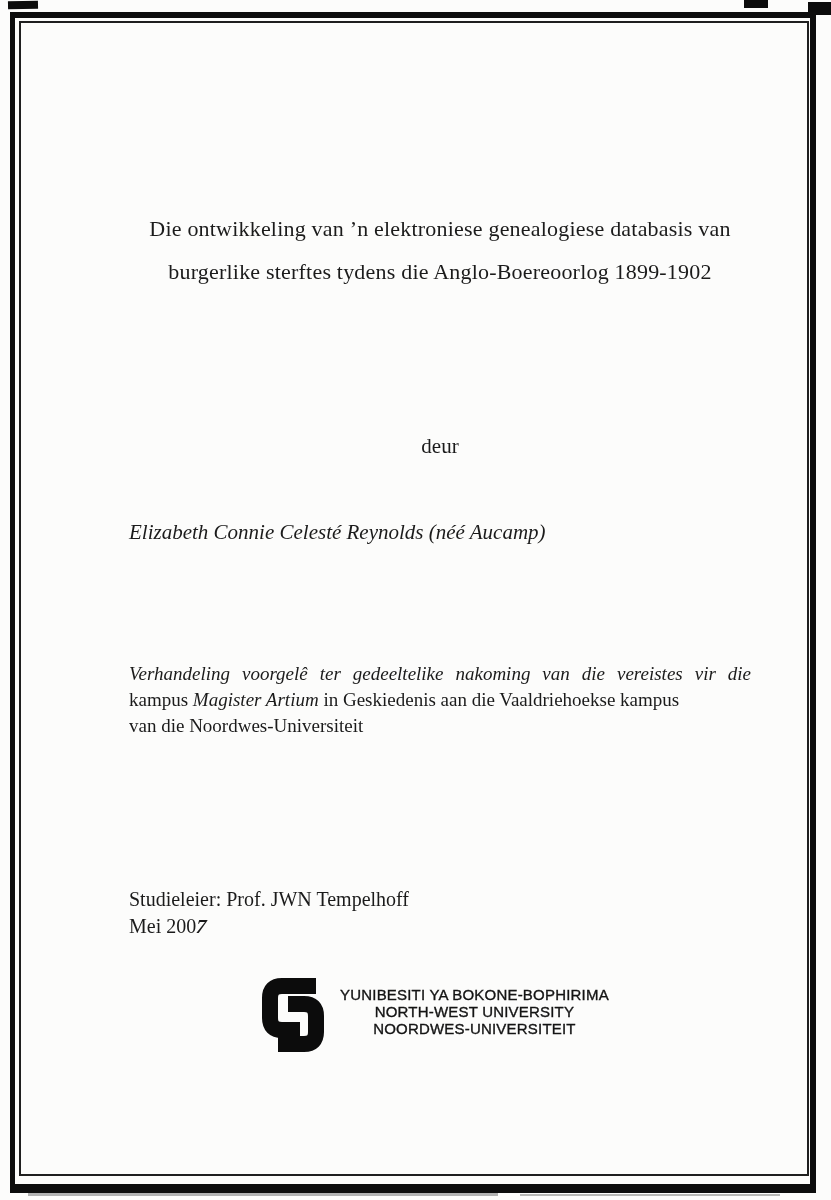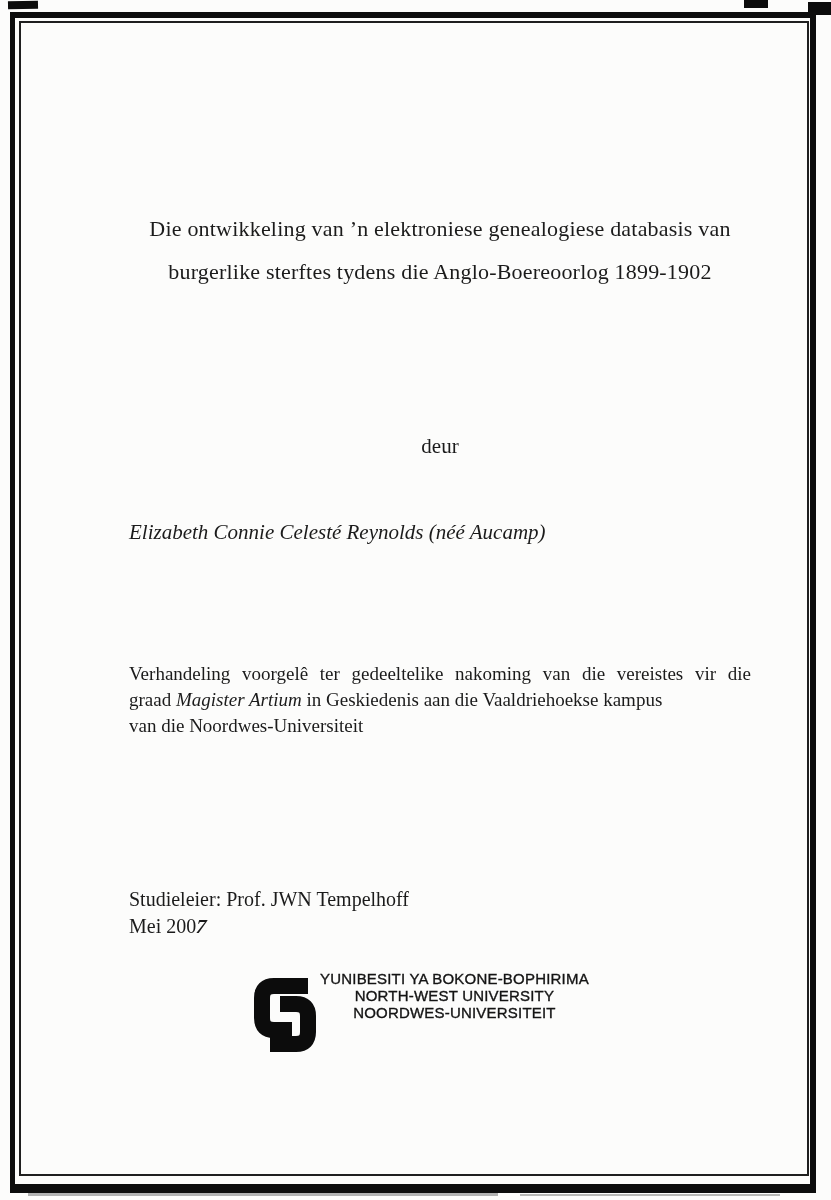--- a/index.html
+++ b/index.html
@@ -31,28 +31,28 @@
   
   .block{position:absolute;left:105px;width:622px;margin-left:24px;}
   .title{
     top:207px;text-align:center;
     font-size:22px;line-height:43px;
     letter-spacing:.2px;
   }
   .byline{top:434px;text-align:center;font-size:21px;}
   .author{top:520px;text-align:left;font-size:21px;font-style:italic;}
   .submission{top:661px;font-size:19px;line-height:26px;}
-  .jline{text-align:justify;text-align-last:justify;}
+  .jline{text-align:justify;text-align-last:justify;font-style:italic;}
   .italic{font-style:italic;text-align:center;}
   .supervisor{top:886px;font-size:20px;line-height:27px;}
   .digit-skew{display:inline-block;transform:skewX(-16deg);font-weight:bold;}
   
   .logo{
-    position:absolute;left:254px;top:970px;
-    display:flex;align-items:flex-start;gap:4px;
+    position:absolute;left:262px;top:970px;
+    display:flex;align-items:center;gap:16px;
   }
   .logo-mark{display:block;}
   .logo-text{
     font-family:"Liberation Sans", sans-serif;
     font-size:15px;line-height:17px;
     letter-spacing:.2px;
     text-align:center;
     color:#141414;
     -webkit-text-stroke:.35px #141414;
     white-space:nowrap;
@@ -76,21 +76,21 @@
     <div>Die ontwikkeling van ’n elektroniese genealogiese databasis van</div>
     <div>burgerlike sterftes tydens die Anglo-Boereoorlog 1899-1902</div>
   </div>
 
   <div class="block byline">deur</div>
 
   <div class="block author">Elizabeth Connie Celesté Reynolds (néé Aucamp)</div>
 
   <div class="block submission">
     <div class="jline">Verhandeling voorgelê ter gedeeltelike nakoming van die vereistes vir die</div>
-    <div><span>graad </span><span class="italic">Magister Artium</span><span> in Geskiedenis aan die Vaaldriehoekse kampus</span></div>
+    <div><span>kampus </span><span class="italic">Magister Artium</span><span> in Geskiedenis aan die Vaaldriehoekse kampus</span></div>
     <div>van die Noordwes-Universiteit</div>
   </div>
 
   <div class="block supervisor">
     <div>Studieleier: Prof. JWN Tempelhoff</div>
     <div><span>Mei 200</span><span class="digit-skew">7</span></div>
   </div>
 
   <div class="logo">
     <svg class="logo-mark" width="62" height="82" viewBox="0 0 62 82" aria-hidden="true">

